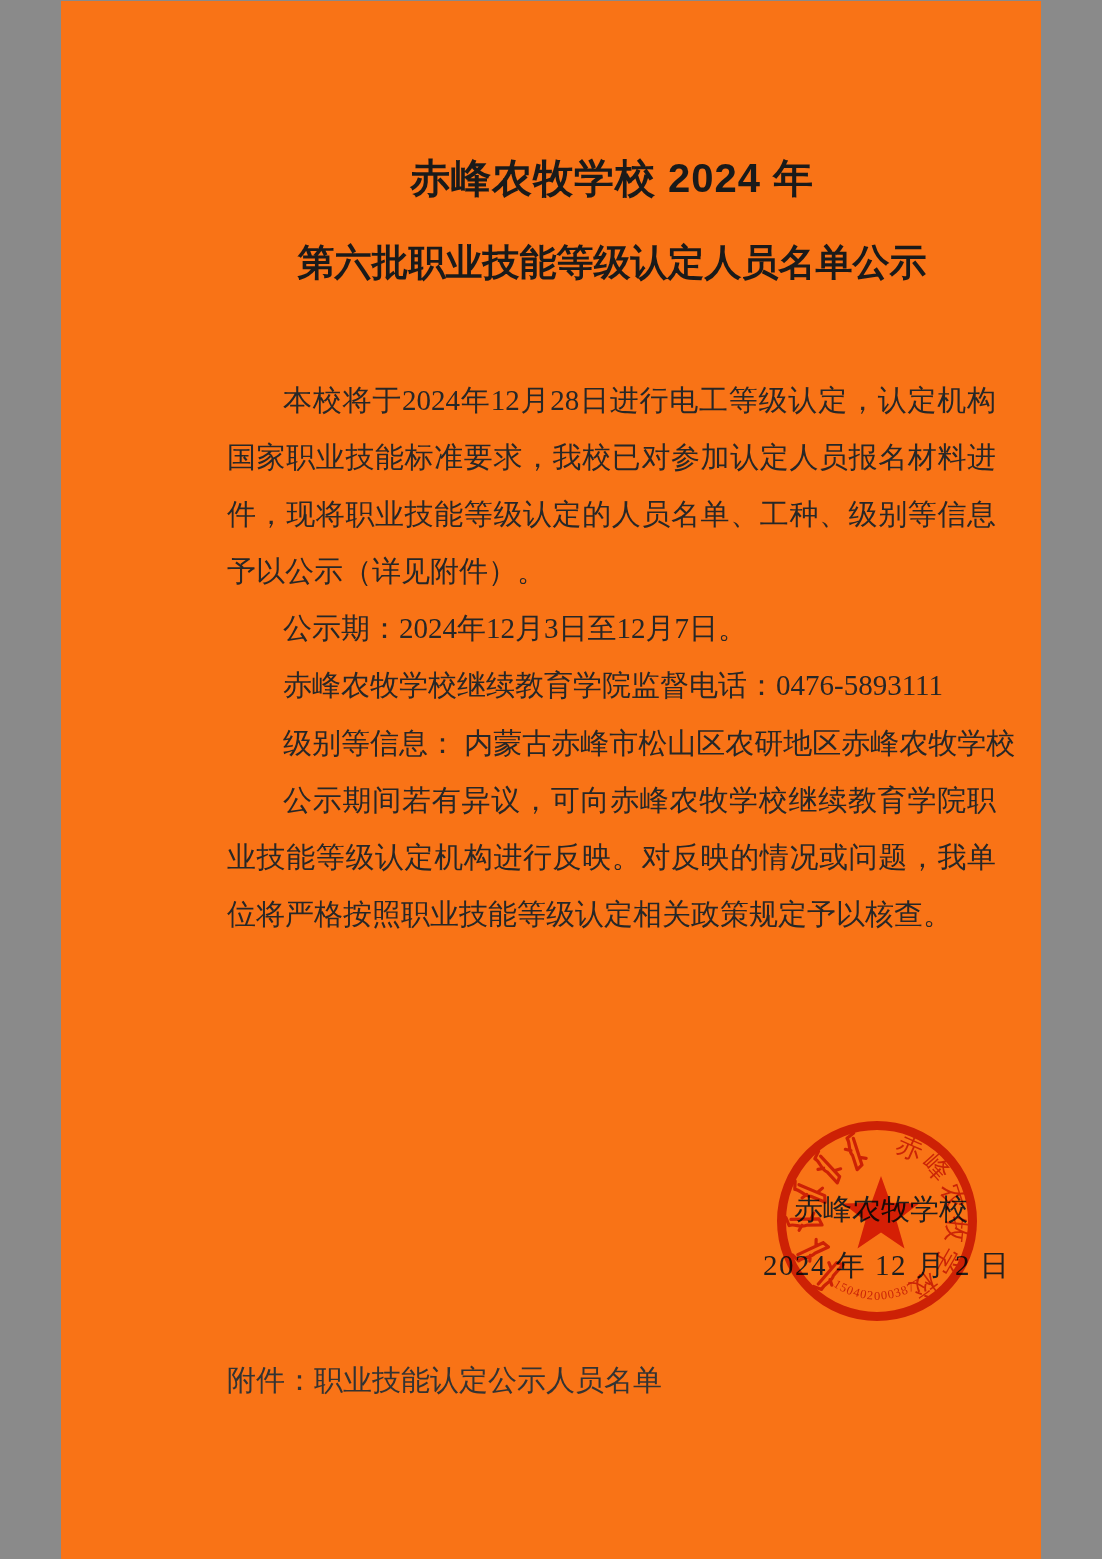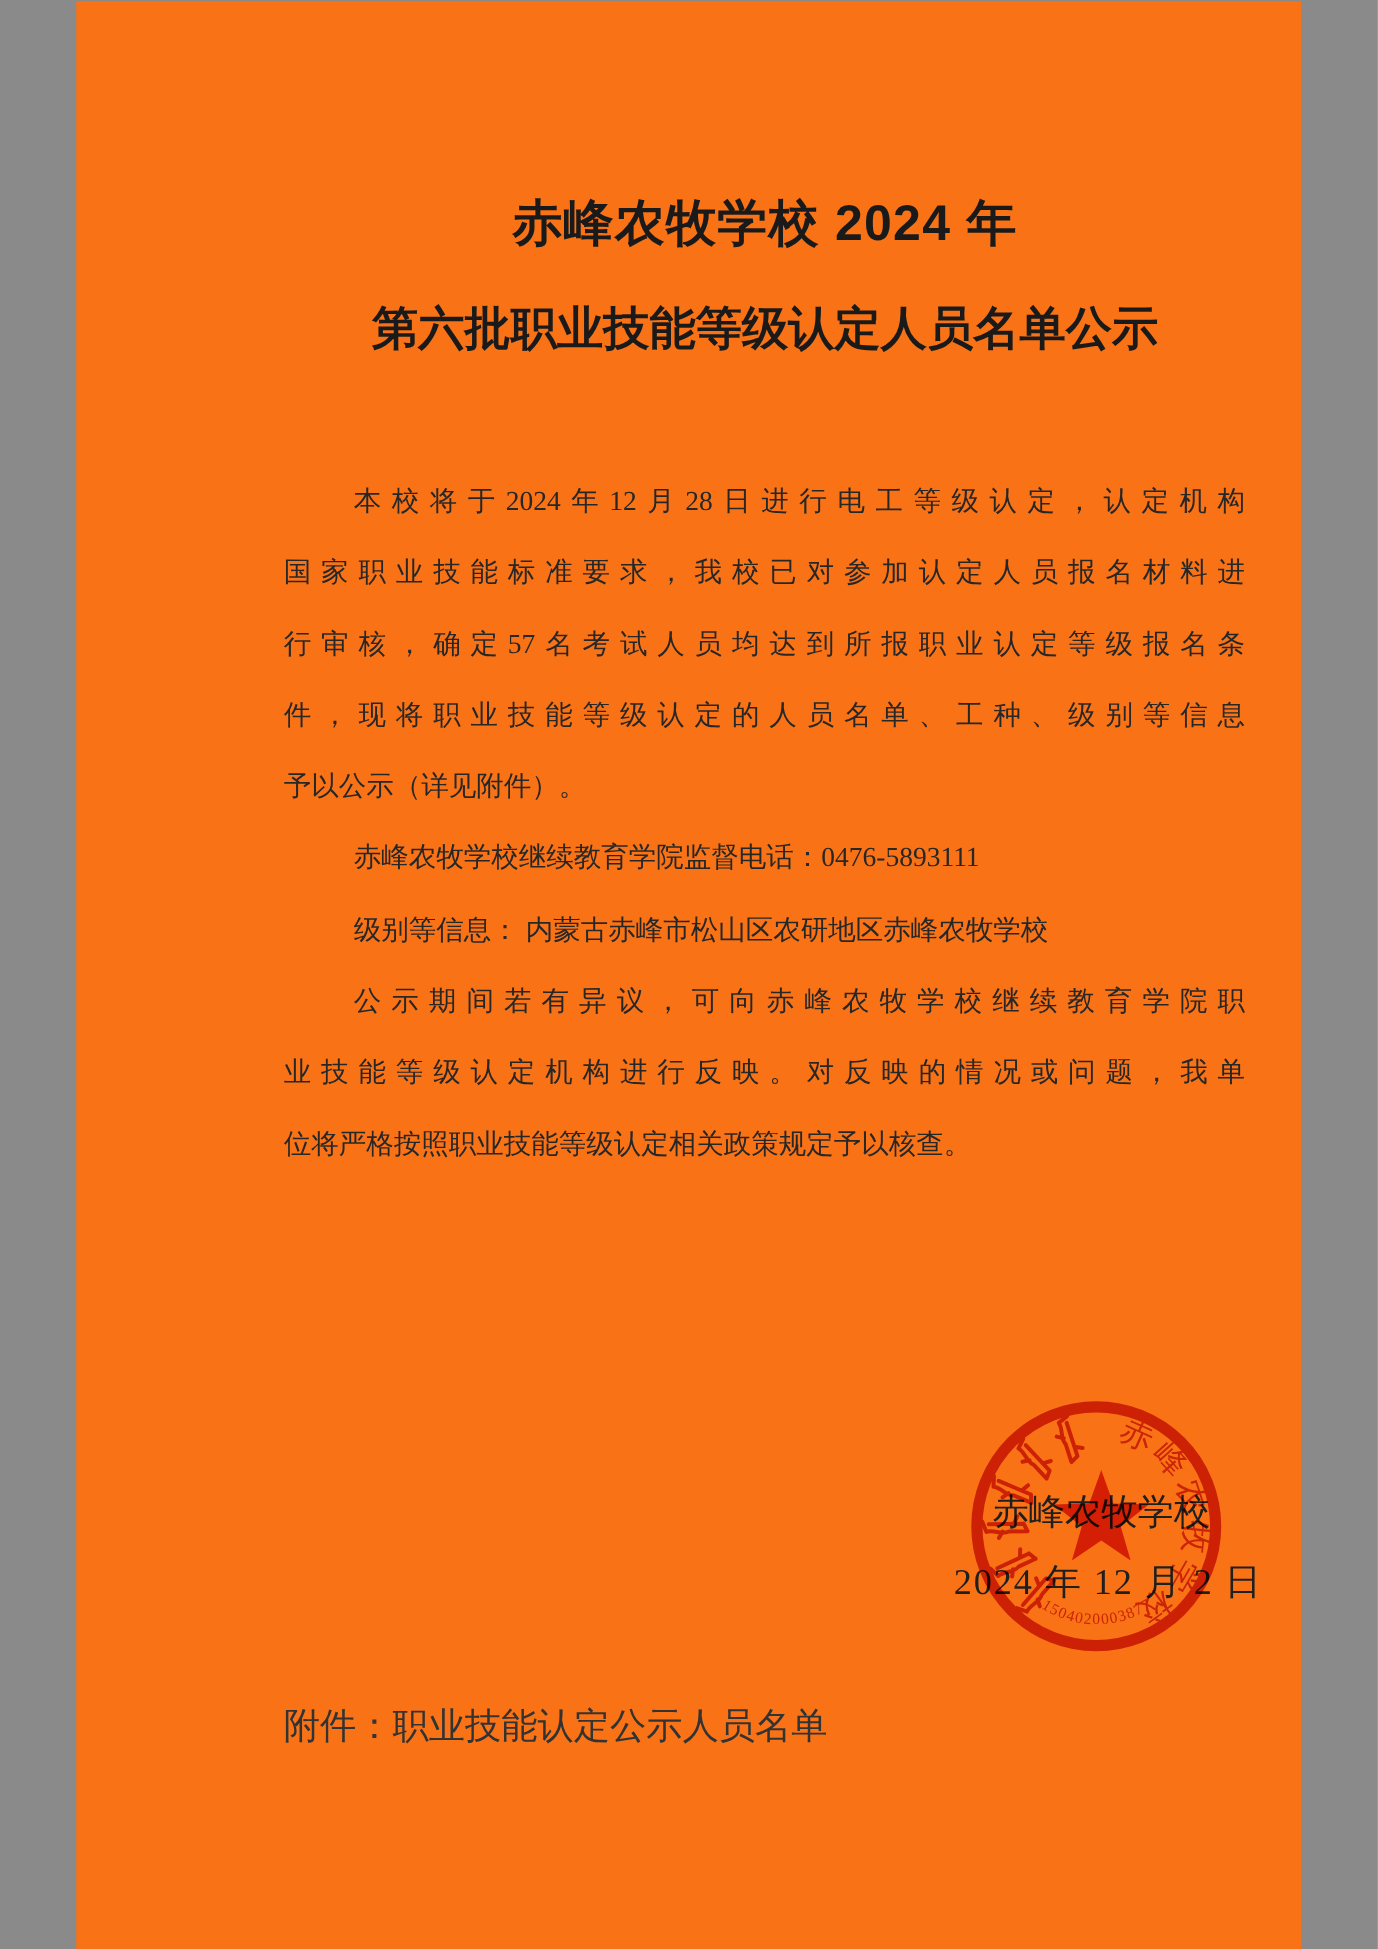--- a/index.html
+++ b/index.html
@@ -10,21 +10,21 @@
   }
   .title{
     position:absolute;left:0;width:1102px;text-align:center;
     font-family:"Liberation Sans","DejaVu Sans",sans-serif;
     font-weight:700;color:#1a1a1a;white-space:nowrap;
   }
   #title-line1{top:150px;font-size:40px;letter-spacing:1px;}
   #title-line2{top:237px;font-size:37px;}
   #body-lines{
     position:absolute;left:166px;top:371px;width:769px;
-    font-size:22px;color:#272727;
+    font-size:29px;color:#272727;
   }
   .line{height:57.1px;line-height:57.1px;white-space:nowrap;}
   .line.indent{padding-left:56px;}
   .line.justify{
     white-space:normal;
     text-align:justify;text-align-last:justify;text-justify:distribute;
   }
   .floating-text{
     position:absolute;font-size:29px;color:#1f1f1f;white-space:nowrap;
     font-family:"Liberation Serif","DejaVu Serif",serif;
@@ -44,23 +44,23 @@
 <body>
 
 <div class="page">
 
   <div class="title" id="title-line1">赤峰农牧学校 2024 年</div>
   <div class="title" id="title-line2">第六批职业技能等级认定人员名单公示</div>
 
   <div id="body-lines">
       <div class="line indent justify">本校将于2024年12月28日进行电工等级认定，认定机构</div>
       <div class="line justify">国家职业技能标准要求，我校已对参加认定人员报名材料进</div>
-      <div class="line justify">行审核，确定57名考试人员均达到所报职业认定等级报名条</div>
       <div class="line justify">件，现将职业技能等级认定的人员名单、工种、级别等信息</div>
       <div class="line">予以公示（详见附件）。</div>
+      <div class="line indent">公示期：2024年12月3日至12月7日。</div>
       <div class="line indent">赤峰农牧学校继续教育学院监督电话：0476-5893111</div>
       <div class="line indent">级别等信息： 内蒙古赤峰市松山区农研地区赤峰农牧学校</div>
       <div class="line indent justify">公示期间若有异议，可向赤峰农牧学校继续教育学院职</div>
       <div class="line justify">业技能等级认定机构进行反映。对反映的情况或问题，我单</div>
       <div class="line">位将严格按照职业技能等级认定相关政策规定予以核查。</div>
     </div>
 
   <div class="floating-text" id="signature-org">赤峰农牧学校</div>
   <div class="floating-text" id="signature-date">2024 年 12 月 2 日</div>
 

